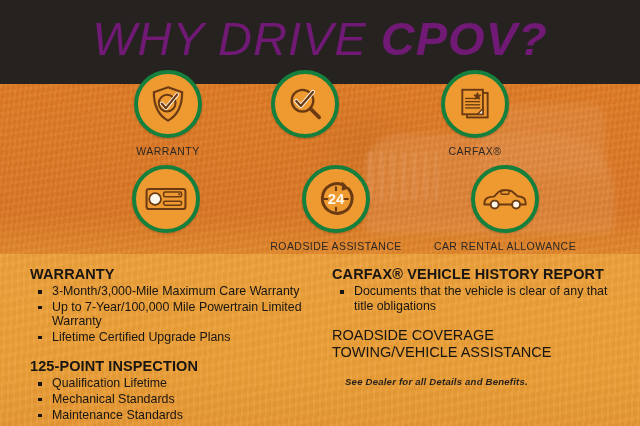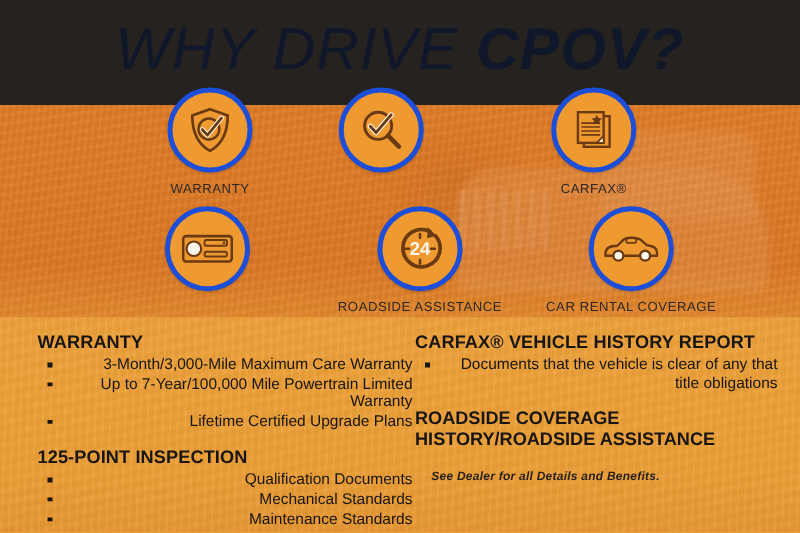--- a/index.html
+++ b/index.html
@@ -67,32 +67,32 @@
   }
   .ghost-vehicle .gv-tree{
     position:absolute;left:-25px;top:10px;width:120px;height:105px;
     background:radial-gradient(ellipse at 50% 50%, rgba(120,60,20,.55) 0%, rgba(160,90,35,.2) 55%, rgba(0,0,0,0) 72%);
     filter:blur(2px);
   }
 
   
   .title{
     position:absolute;left:0;top:8px;width:640px;height:62px;
-    text-align:center;white-space:nowrap;color:#0f172a;
+    text-align:center;white-space:nowrap;color:#701a75;
     font-style:italic;font-size:47px;line-height:62px;letter-spacing:1px;
   }
   .title .t-light{font-weight:400;}
   .title .t-bold{font-weight:700;}
 
   
   .badges{position:absolute;left:0;top:66px;width:640px;height:190px;}
   .badge{position:absolute;width:126px;text-align:center;}
   .badge .disc{
     width:68px;height:68px;margin:0 auto;border-radius:50%;
-    background:#ee9a31;border:4px solid #1d4ed8;box-sizing:border-box;
+    background:#ee9a31;border:4px solid #15803d;box-sizing:border-box;
     display:flex;align-items:center;justify-content:center;
     box-shadow:0 1px 2px rgba(0,0,0,.18);
   }
   .badge .cap{
     margin-top:7px;font-size:10.5px;font-weight:400;color:#2b2724;
     letter-spacing:.45px;white-space:nowrap;
   }
   .r1{top:4px;} .r2{top:99px;}
   .c1{left:105px;} .c2{left:225px;} .c3{left:412px;}
   .c1b{left:103px;} .c2b{left:256px;} .c3b{left:405px;}
@@ -100,32 +100,32 @@
   .badge.wide2{width:200px;}
 
   
   .copy{position:absolute;left:0;top:258px;width:640px;height:168px;color:#181512;}
   .col-left{position:absolute;left:30px;top:8px;width:300px;}
   .col-right{position:absolute;left:332px;top:8px;width:290px;}
   .sec-head{
     font-size:14.5px;font-weight:700;letter-spacing:.1px;margin:0 0 2px 0;
     white-space:nowrap;
   }
-  ul.blist{list-style:none;margin:0 0 0 2px;padding:0;text-align:right;}
+  ul.blist{list-style:none;margin:0 0 0 2px;padding:0;}
   ul.blist li{
     position:relative;padding-left:20px;margin:0 0 1px 0;
     font-size:12.4px;line-height:14.6px;font-weight:400;
   }
   ul.blist li:before{
     content:"";position:absolute;left:6px;top:6px;
     width:3.5px;height:3.5px;background:#181512;
   }
   .gap{height:13px;}
   .sec-head2{
-    font-size:14.5px;font-weight:700;line-height:16.5px;margin:0;
+    font-size:14.5px;font-weight:400;line-height:16.5px;margin:0;
   }
   .disclaimer{
     position:absolute;left:345px;top:376px;
     font-size:9.6px;font-style:italic;font-weight:700;color:#241f1b;
     letter-spacing:.2px;white-space:nowrap;
   }
   svg{display:block;}
 </style>
 </head>
 <body>
@@ -220,48 +220,48 @@
 
     <div class="badge r2 c3b wide2">
       <div class="disc">
         <svg width="46" height="28" viewBox="0 0 58 34">
           <path d="M3 22 C3 16 9 14 15 14 L21 8 C24 5.5 33 5 38 7.5 L45 13.5 C51 14 55 16 55 21 L55 24 L3 24 Z" fill="none" stroke="#6b3a12" stroke-width="2.4" stroke-linejoin="round"></path>
           <rect x="24" y="6" width="10" height="5" rx="1.4" fill="none" stroke="#6b3a12" stroke-width="1.8"></rect>
           <circle cx="16" cy="24" r="5" fill="#fdf6ea" stroke="#6b3a12" stroke-width="2.4"></circle>
           <circle cx="43" cy="24" r="5" fill="#fdf6ea" stroke="#6b3a12" stroke-width="2.4"></circle>
         </svg>
       </div>
-      <div class="cap">CAR RENTAL COVERAGE</div>
+      <div class="cap">CAR RENTAL ALLOWANCE</div>
     </div>
   </div>
 
   <div class="copy">
 
     <div class="col-left">
       <div class="sec-head">WARRANTY</div>
       <ul class="blist">
         <li>3-Month/3,000-Mile Maximum Care Warranty</li>
         <li>Up to 7-Year/100,000 Mile Powertrain Limited Warranty</li>
         <li>Lifetime Certified Upgrade Plans</li>
       </ul>
       <div class="gap"></div>
       <div class="sec-head">125-POINT INSPECTION</div>
       <ul class="blist">
-        <li>Qualification Documents</li>
+        <li>Qualification Lifetime</li>
         <li>Mechanical Standards</li>
         <li>Maintenance Standards</li>
       </ul>
     </div>
 
     <div class="col-right">
       <div class="sec-head">CARFAX® VEHICLE HISTORY REPORT</div>
       <ul class="blist">
         <li>Documents that the vehicle is clear of any that title obligations</li>
       </ul>
       <div class="gap"></div>
       <div class="sec-head2">ROADSIDE COVERAGE</div>
-      <div class="sec-head2">HISTORY/ROADSIDE ASSISTANCE</div>
+      <div class="sec-head2">TOWING/VEHICLE ASSISTANCE</div>
     </div>
   </div>
 
   <div class="disclaimer">See Dealer for all Details and Benefits.</div>
 
 </div>
 
 </body></html>

